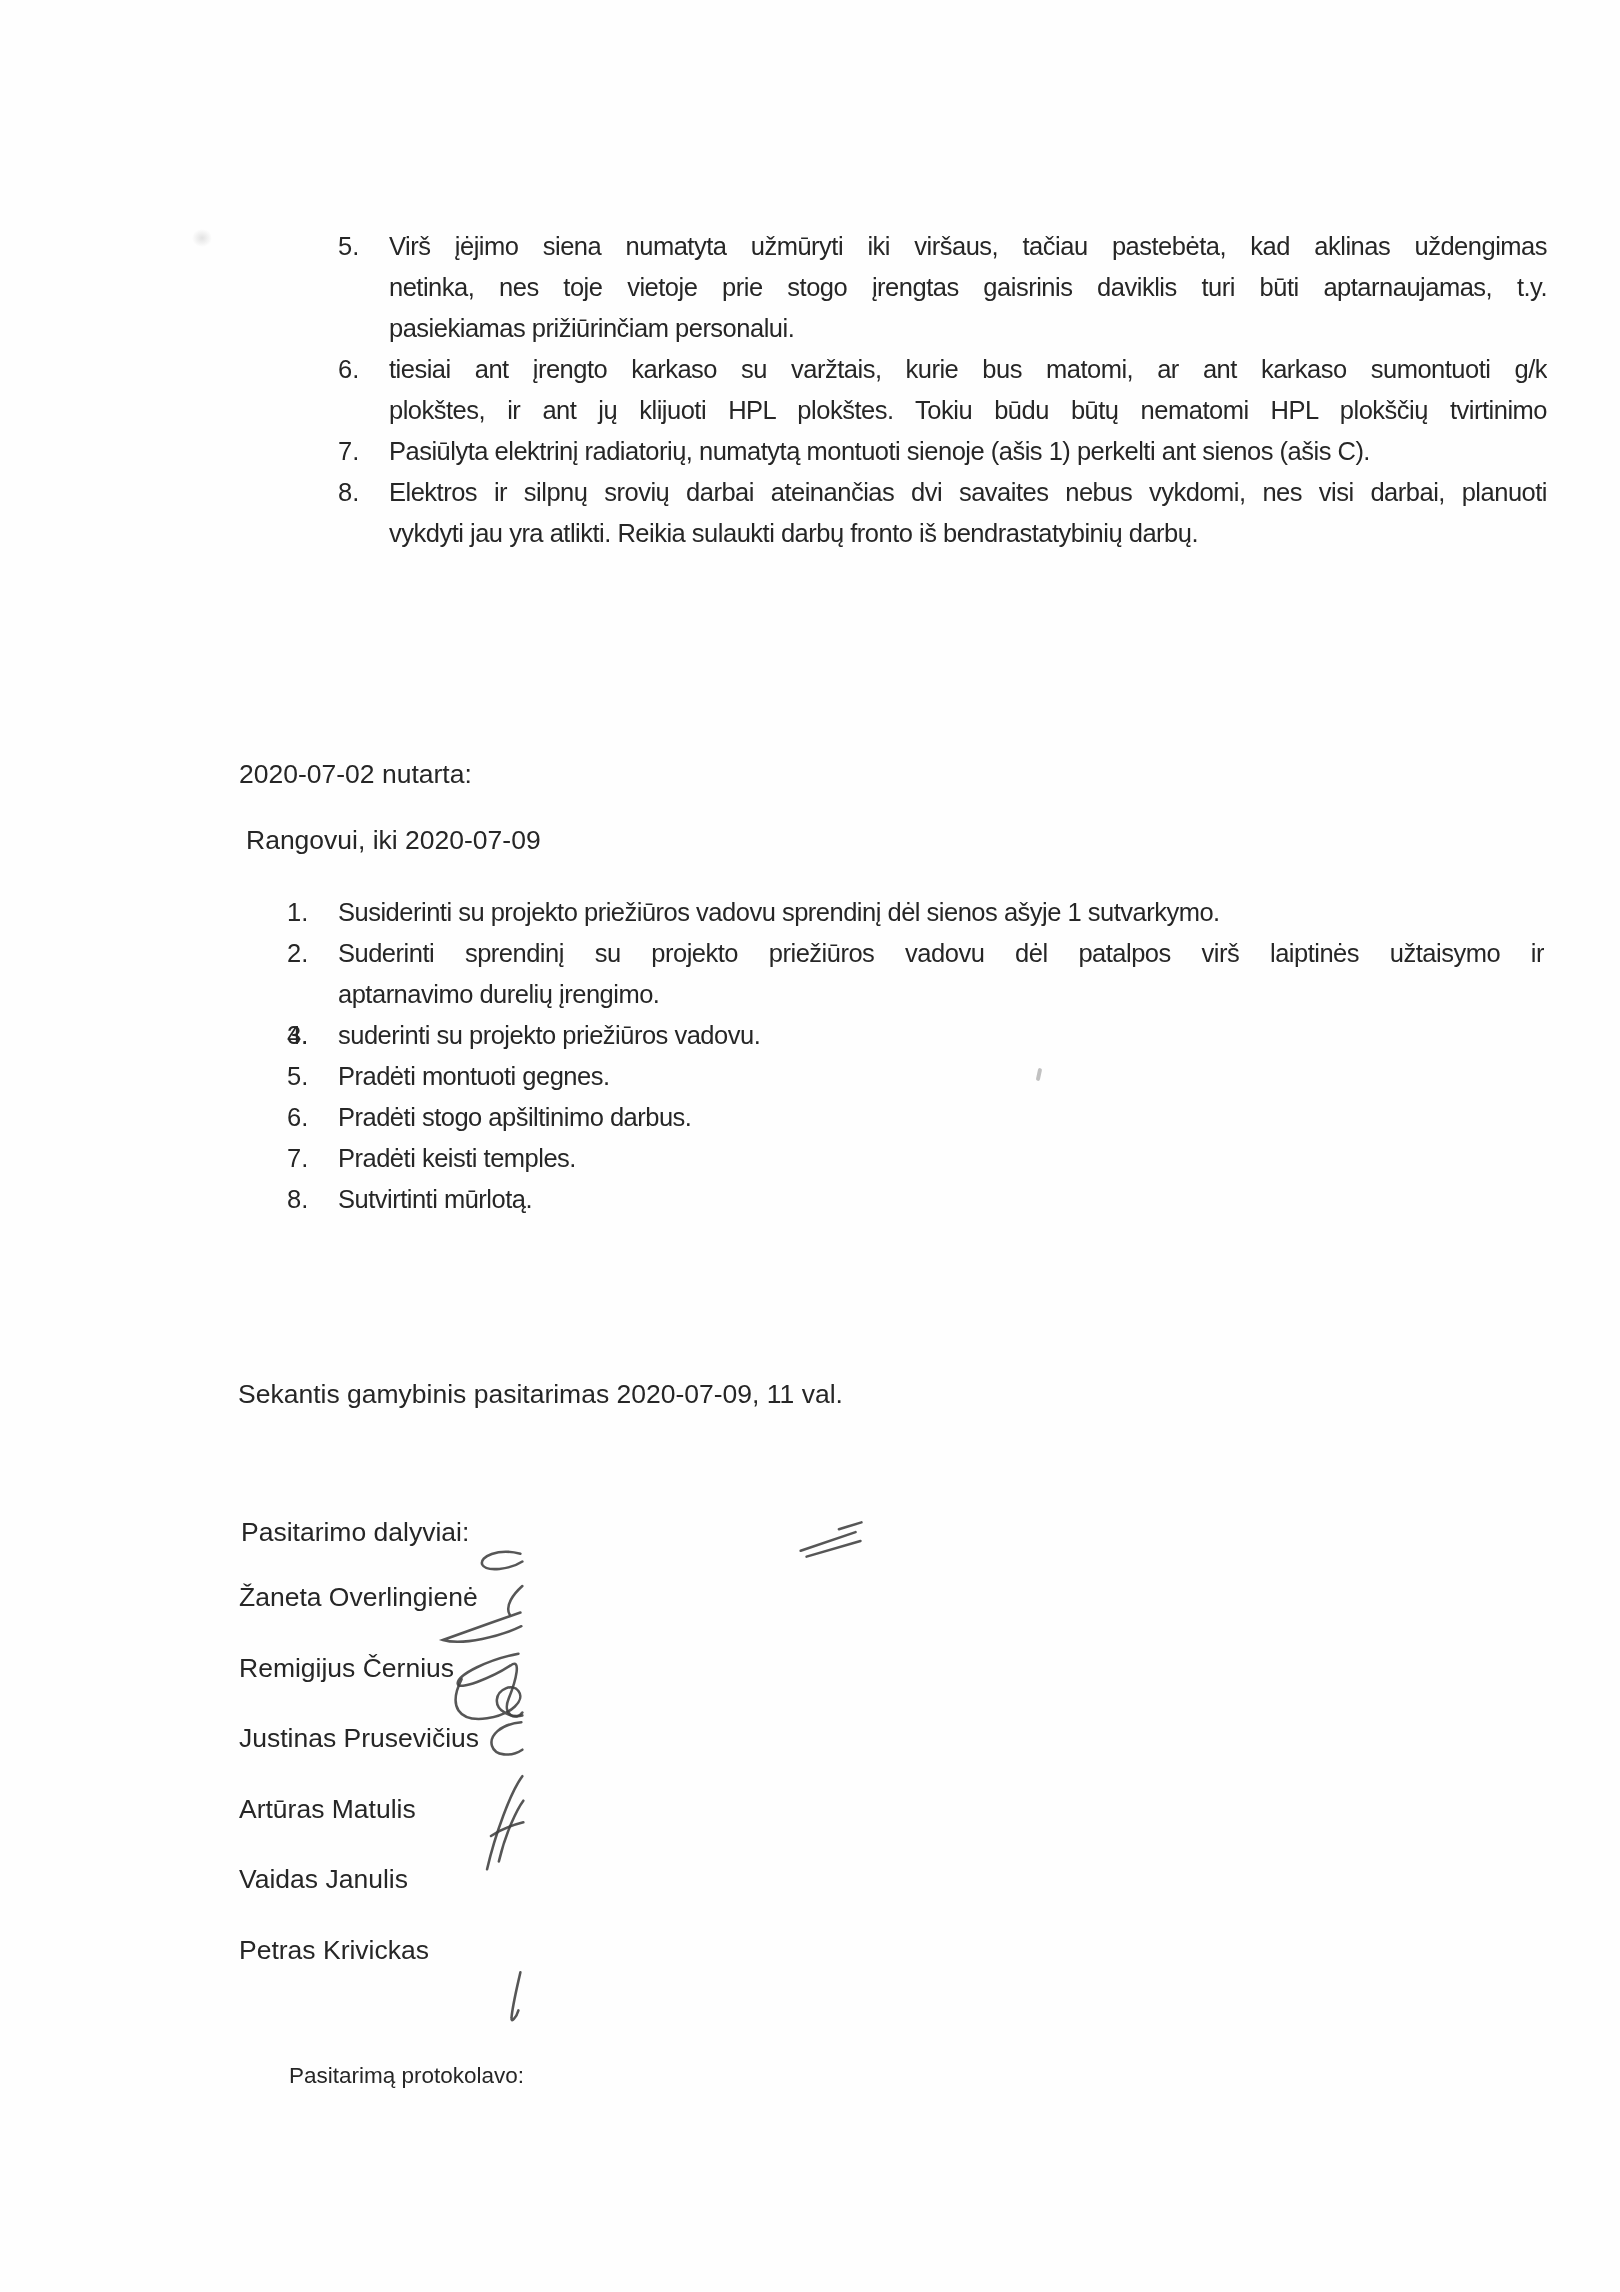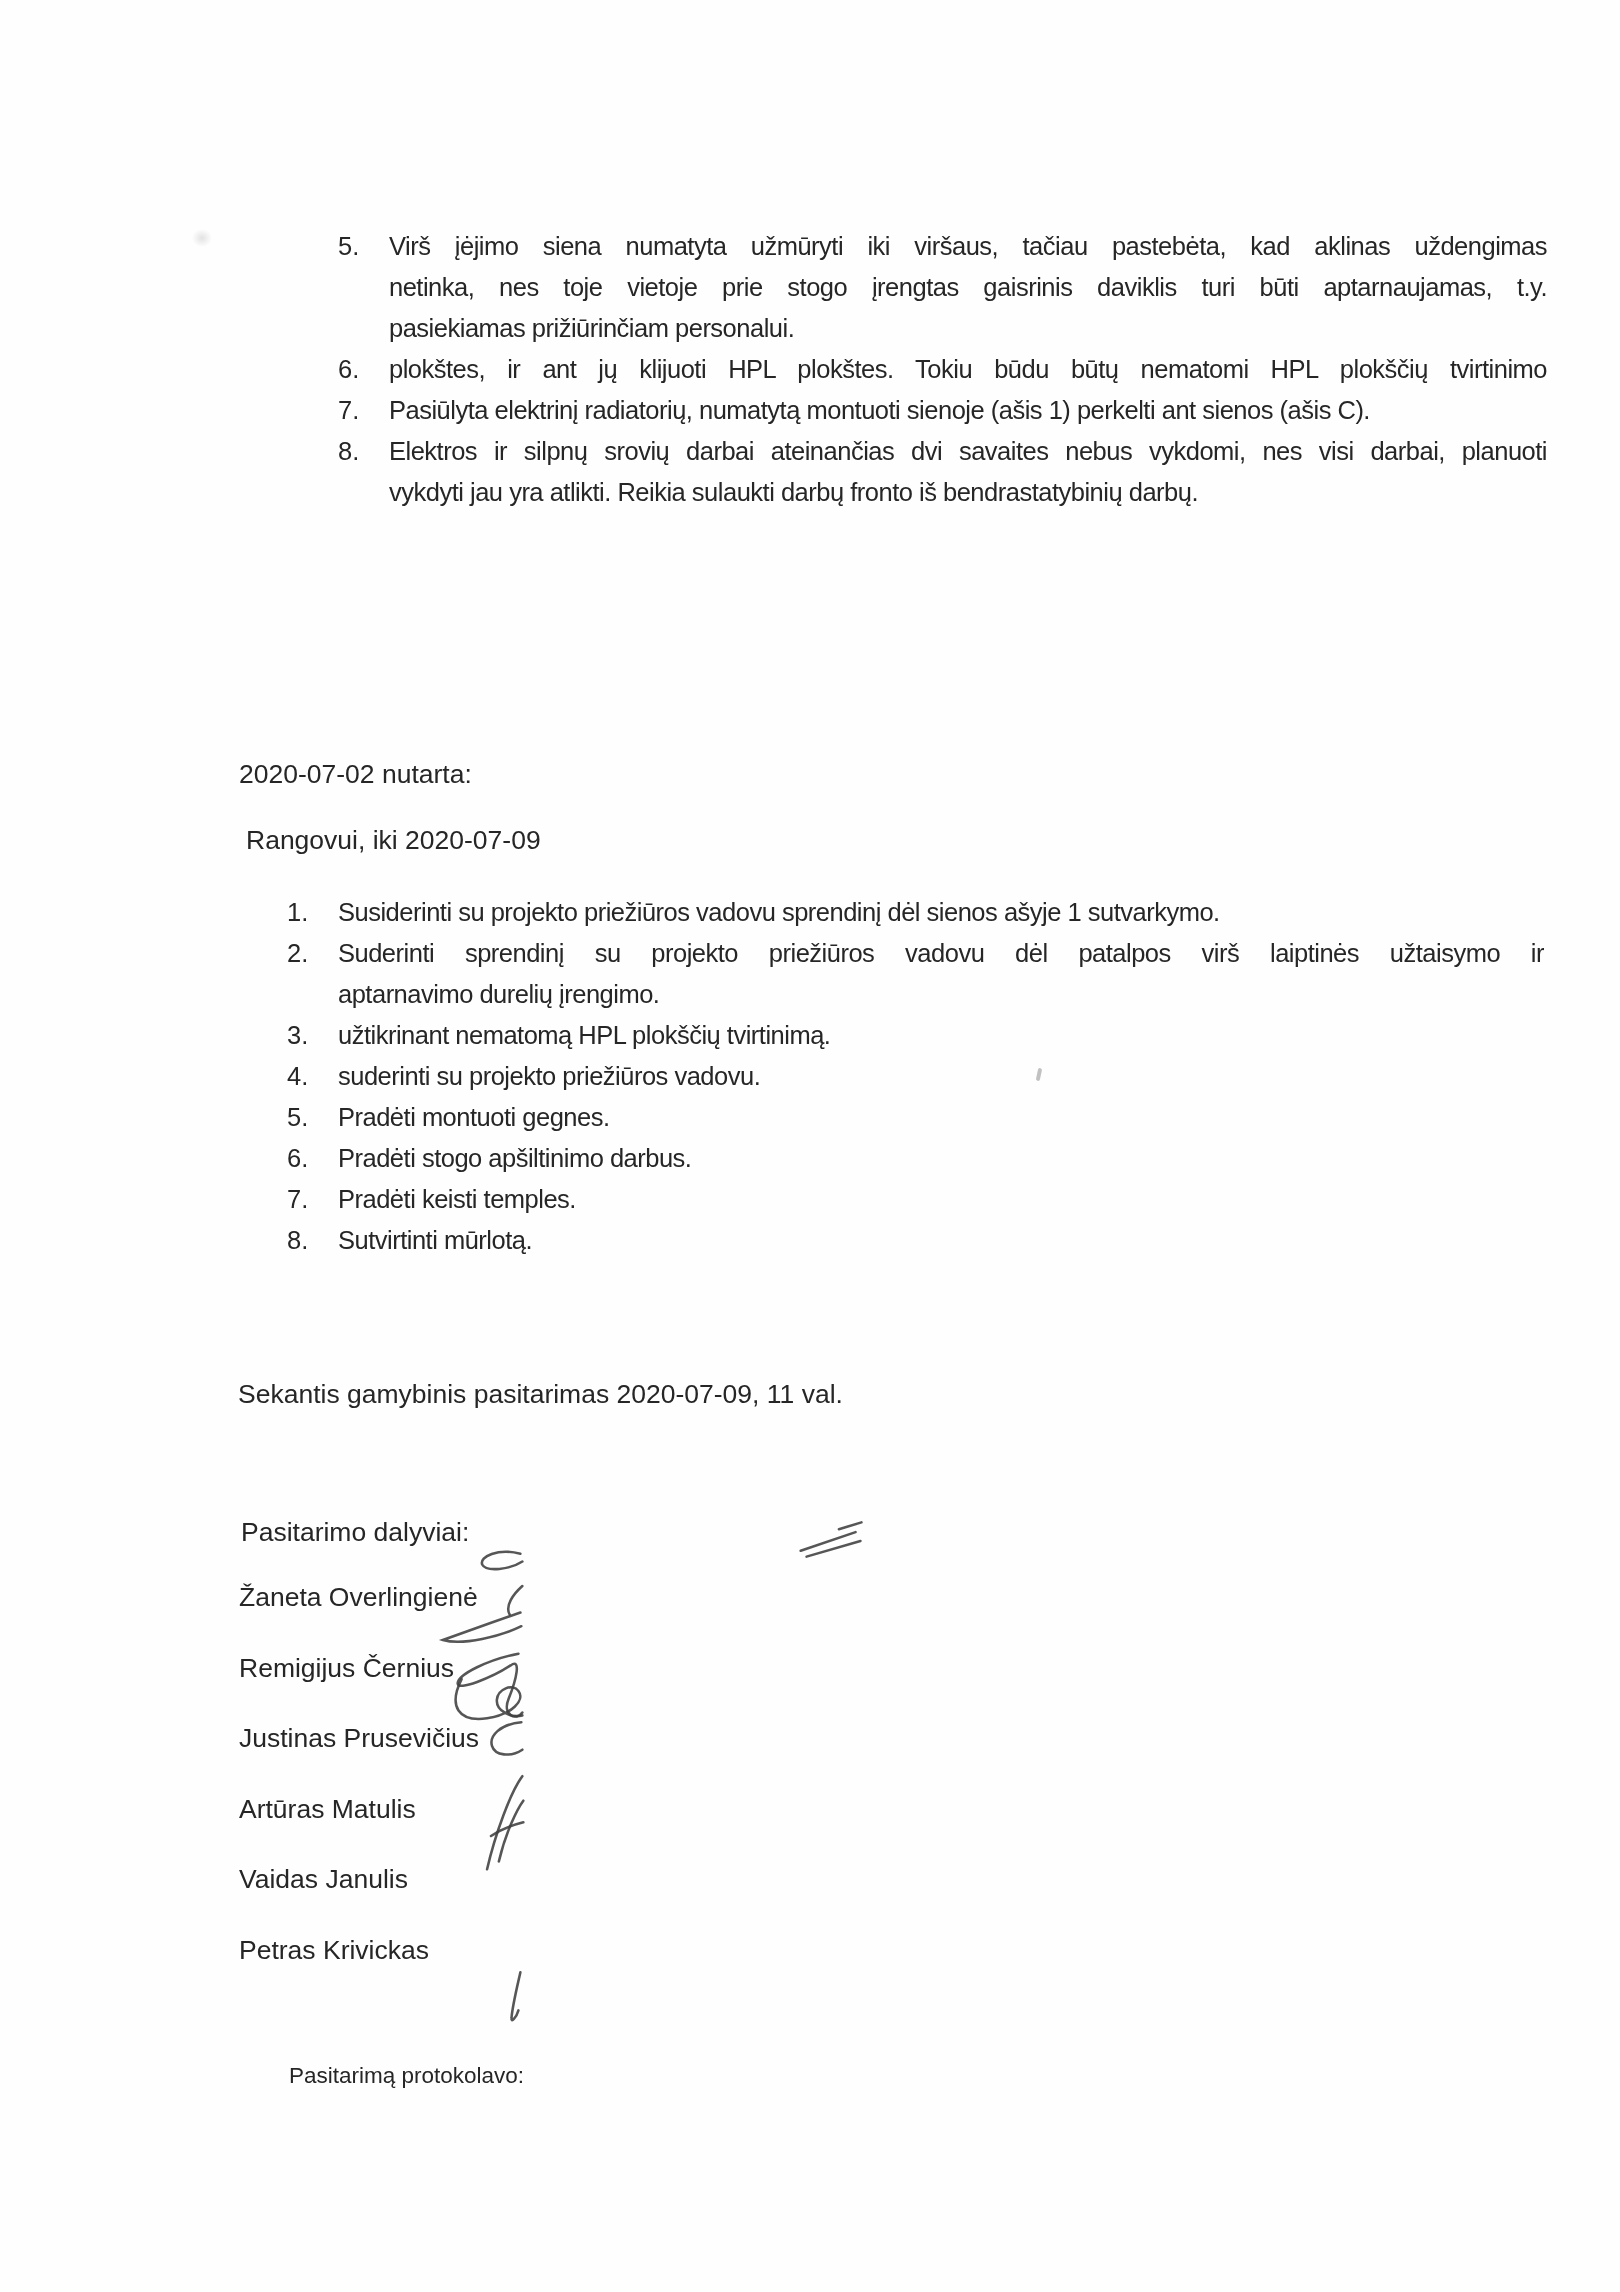--- a/index.html
+++ b/index.html
@@ -50,20 +50,21 @@
 
   <div id="topics-list" class="num-list body-text" style="left:389px;top:226px;width:1158px;">
       <div class="num-item">
         <div class="num">5.</div>
         <div class="line just">Virš įėjimo siena numatyta užmūryti iki viršaus, tačiau pastebėta, kad aklinas uždengimas</div>
         <div class="line just">netinka, nes toje vietoje prie stogo įrengtas gaisrinis daviklis turi būti aptarnaujamas, t.y.</div>
         <div class="line">pasiekiamas prižiūrinčiam personalui.</div>
       </div>
       <div class="num-item">
         <div class="num">6.</div>
+        <div class="line just">tiesiai ant įrengto karkaso su varžtais, kurie bus matomi, ar ant karkaso sumontuoti g/k</div>
         <div class="line just">plokštes, ir ant jų klijuoti HPL plokštes. Tokiu būdu būtų nematomi HPL plokščių tvirtinimo</div>
       </div>
       <div class="num-item">
         <div class="num">7.</div>
         <div class="line">Pasiūlyta elektrinį radiatorių, numatytą montuoti sienoje (ašis 1) perkelti ant sienos (ašis C).</div>
       </div>
       <div class="num-item">
         <div class="num">8.</div>
         <div class="line just">Elektros ir silpnų srovių darbai ateinančias dvi savaites nebus vykdomi, nes visi darbai, planuoti</div>
         <div class="line">vykdyti jau yra atlikti. Reikia sulaukti darbų fronto iš bendrastatybinių darbų.</div>
@@ -79,21 +80,20 @@
         <div class="num">1.</div>
         <div class="line">Susiderinti su projekto priežiūros vadovu sprendinį dėl sienos ašyje 1 sutvarkymo.</div>
       </div>
       <div class="num-item">
         <div class="num">2.</div>
         <div class="line just">Suderinti sprendinį su projekto priežiūros vadovu dėl patalpos virš laiptinės užtaisymo ir</div>
         <div class="line">aptarnavimo durelių įrengimo.</div>
       </div>
       <div class="num-item">
         <div class="num">3.</div>
-        <div class="line">užtikrinant nematomą HPL plokščių tvirtinimą.</div>
       </div>
       <div class="num-item">
         <div class="num">4.</div>
         <div class="line">suderinti su projekto priežiūros vadovu.</div>
       </div>
       <div class="num-item">
         <div class="num">5.</div>
         <div class="line">Pradėti montuoti gegnes.</div>
       </div>
       <div class="num-item">

